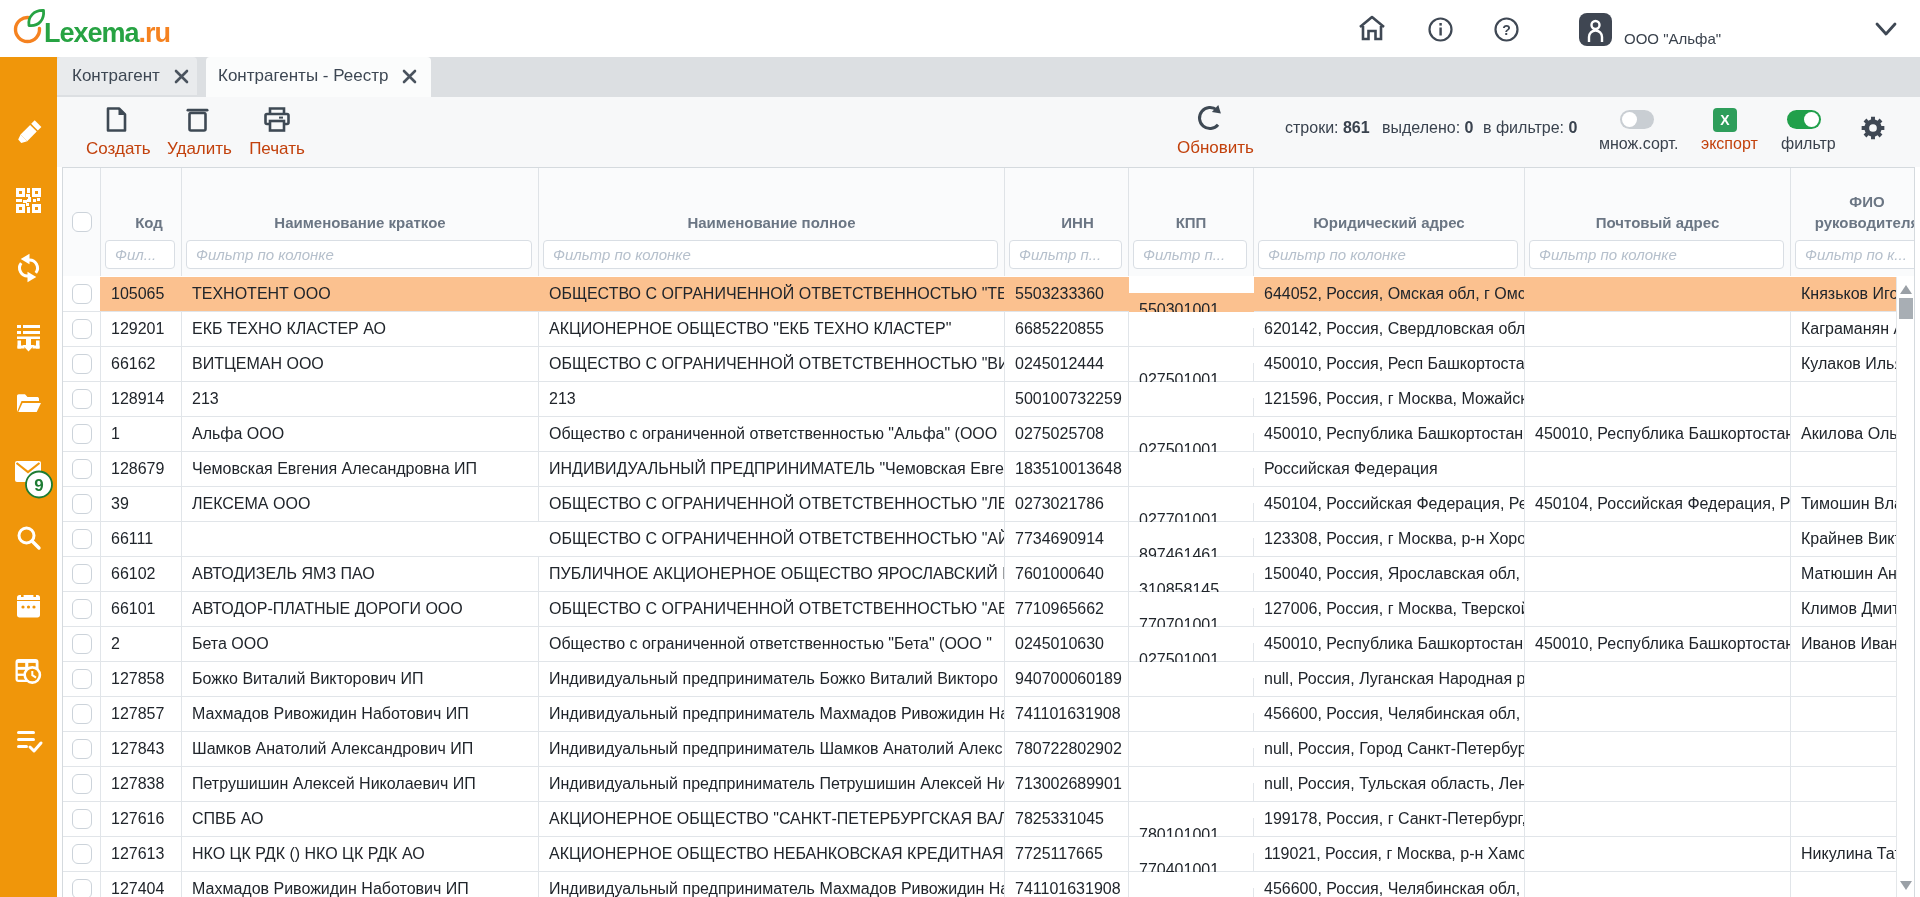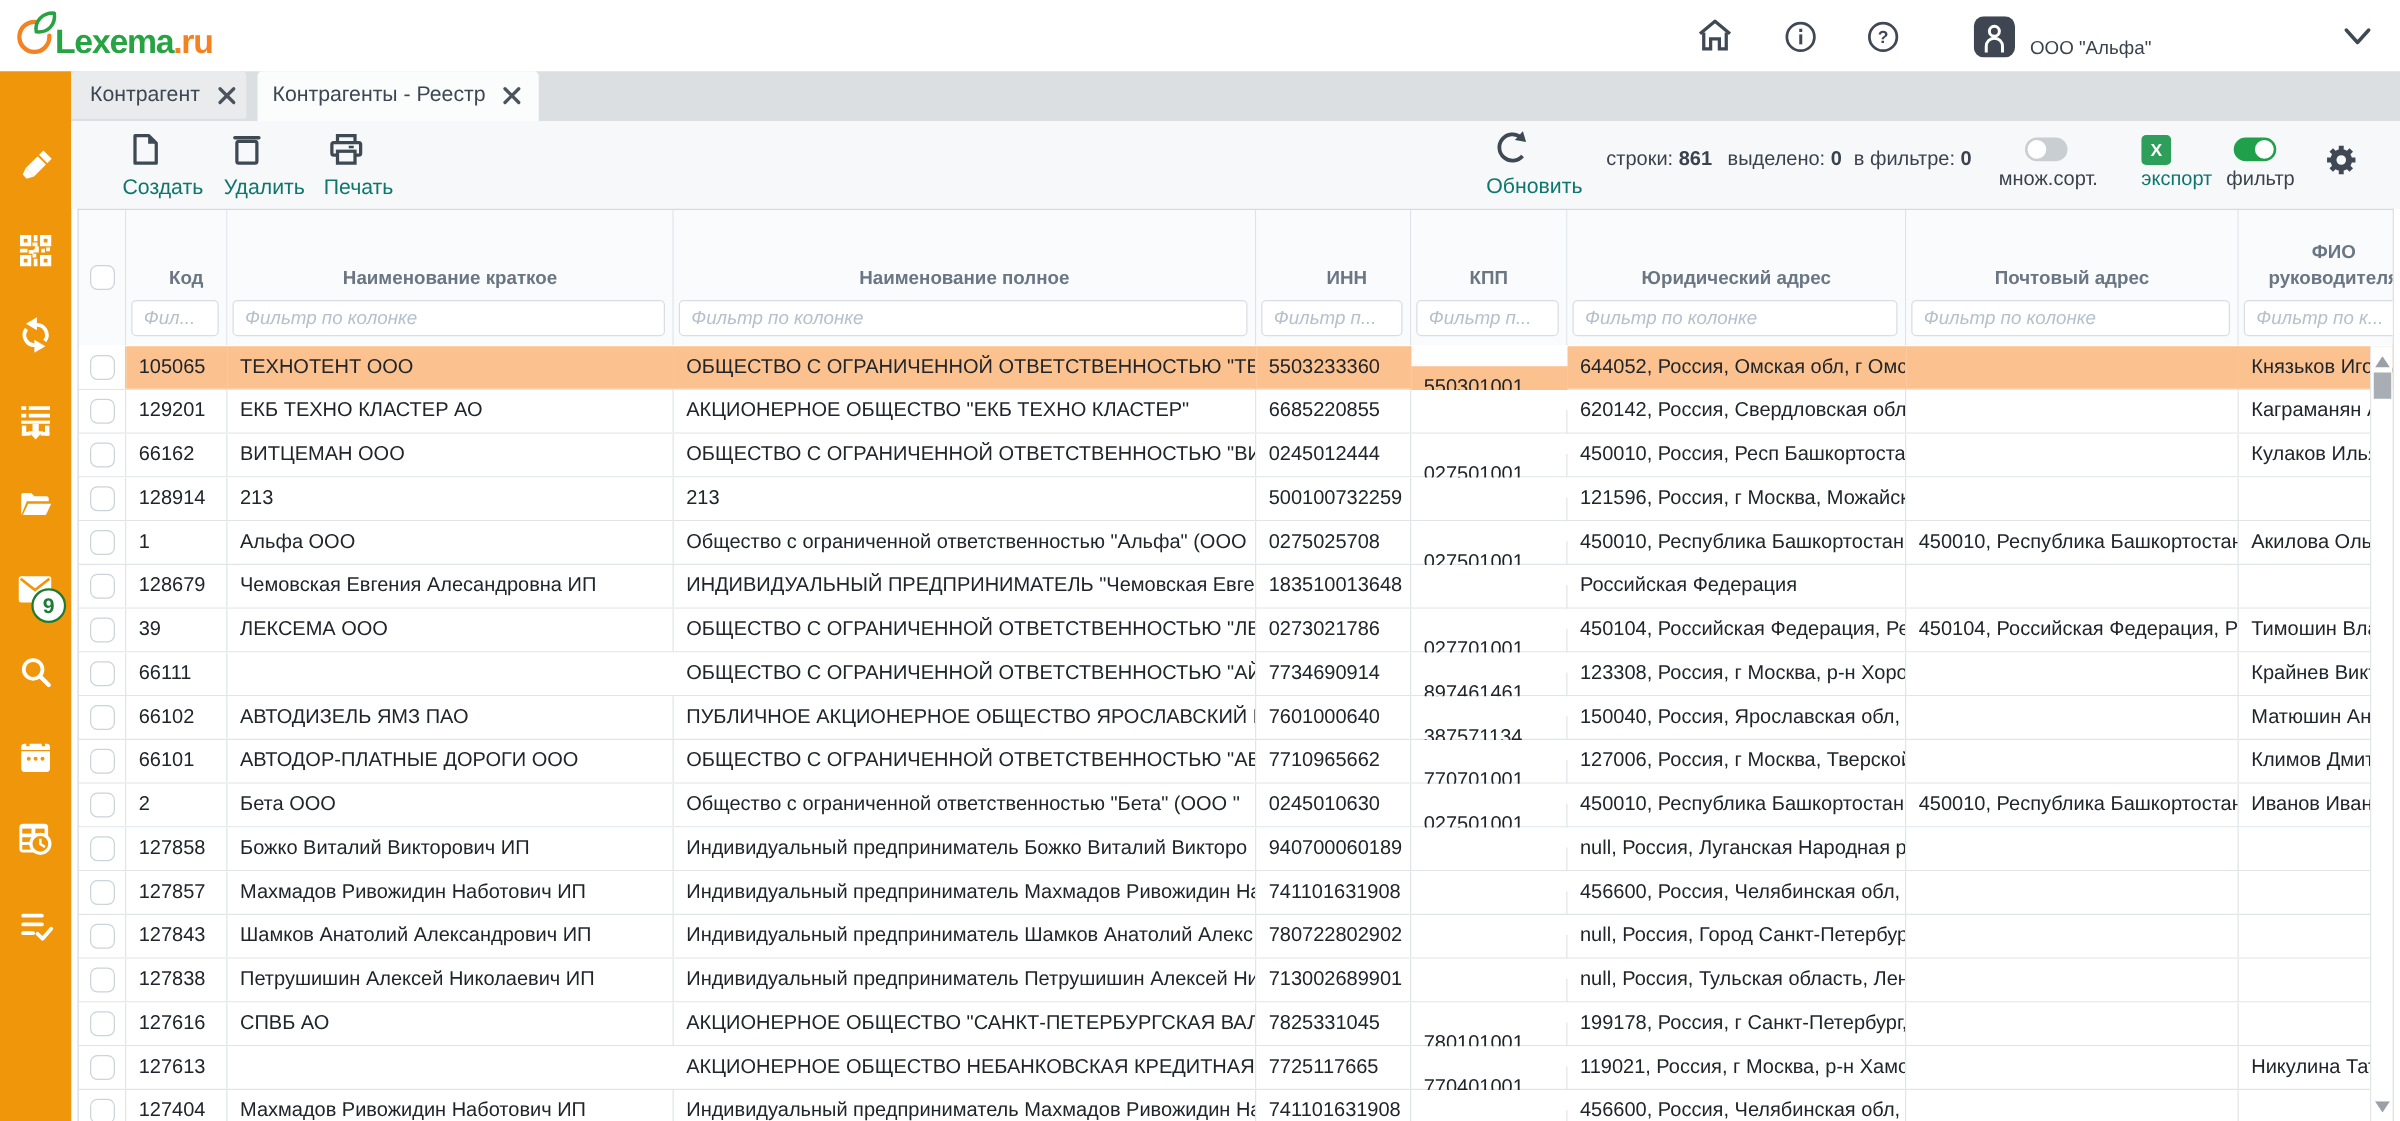--- a/index.html
+++ b/index.html
@@ -13,21 +13,21 @@
 
 #tabbar { position:absolute; left:57px; top:57px; width:1863px; height:40px; background:#dcdfe2; }
 .tab { position:absolute; top:0; height:40px; border-radius:4px 4px 0 0; font-size:17px; color:#3d4753; }
 #tab1 { left:0; width:140px; background:#e9ebed; height:38px; }
 #tab2 { left:149px; width:225px; background:#fbfcfc; }
 .tabtxt { position:absolute; top:9px; }
 .tclose { position:absolute; top:12px; }
 
 #toolbar { position:absolute; left:57px; top:97px; width:1863px; height:70px; background:#f7f8f9; }
 .tbtn { position:absolute; text-align:center; }
-.tlabel { font-size:17px; color:#0f766e; margin-top:2px;margin-left:12px; }
+.tlabel { font-size:17px; color:#c2410c; margin-top:2px; }
 .dlabel { font-size:17px; color:#3a424d; margin-top:2px; }
 .cnt { position:absolute; top:22px; font-size:16px; color:#39424e; }
 .pill { position:absolute; width:34px; height:19px; border-radius:10px; }
 
 #tablewrap { position:absolute; left:62px; top:167px; width:1853px; height:730px;
   border:1px solid #d5dade; border-bottom:none; overflow:hidden; }
 .hcell { position:absolute; top:0; height:108px; background:#fafbfc; border-right:1px solid #dfe3e7; }
 .hlabel { position:absolute; bottom:43px; left:0; right:0; text-align:center; font-weight:bold;
   font-size:15px; color:#6b7684; line-height:21px; white-space:nowrap; overflow:hidden; }
 .hfilter { position:absolute; bottom:7px; left:4px; right:6px; height:29px; background:#fff;
@@ -409,21 +409,21 @@
         <div class="cell c8">Крайнев Викт</div>
       </div>
 <div class="row">
         <div class="cell c0" style="padding-left:0;">
           <span class="cb" style="left:9px; top:7px;"></span>
         </div>
         <div class="cell c1">66102</div>
         <div class="cell c2">АВТОДИЗЕЛЬ ЯМЗ ПАО</div>
         <div class="cell c3">ПУБЛИЧНОЕ АКЦИОНЕРНОЕ ОБЩЕСТВО ЯРОСЛАВСКИЙ МОТОРН</div>
         <div class="cell c4">7601000640</div>
-        <div class="cell c5">387571134</div>
+        <div class="cell c5">310858145</div>
         <div class="cell c6">150040, Россия, Ярославская обл, г Яр</div>
         <div class="cell c7"></div>
         <div class="cell c8">Матюшин Анд</div>
       </div>
 <div class="row">
         <div class="cell c0" style="padding-left:0;">
           <span class="cb" style="left:9px; top:7px;"></span>
         </div>
         <div class="cell c1">66101</div>
         <div class="cell c2">АВТОДОР-ПЛАТНЫЕ ДОРОГИ ООО</div>
@@ -510,20 +510,21 @@
         <div class="cell c5">780101001</div>
         <div class="cell c6">199178, Россия, г Санкт-Петербург, 14-я</div>
         <div class="cell c7"></div>
         <div class="cell c8"></div>
       </div>
 <div class="row">
         <div class="cell c0" style="padding-left:0;">
           <span class="cb" style="left:9px; top:7px;"></span>
         </div>
         <div class="cell c1">127613</div>
+        <div class="cell c2">НКО ЦК РДК () НКО ЦК РДК АО</div>
         <div class="cell c3">АКЦИОНЕРНОЕ ОБЩЕСТВО НЕБАНКОВСКАЯ КРЕДИТНАЯ ОРГАНИ</div>
         <div class="cell c4">7725117665</div>
         <div class="cell c5">770401001</div>
         <div class="cell c6">119021, Россия, г Москва, р-н Хамовни</div>
         <div class="cell c7"></div>
         <div class="cell c8">Никулина Тат</div>
       </div>
 <div class="row">
         <div class="cell c0" style="padding-left:0;">
           <span class="cb" style="left:9px; top:7px;"></span>

